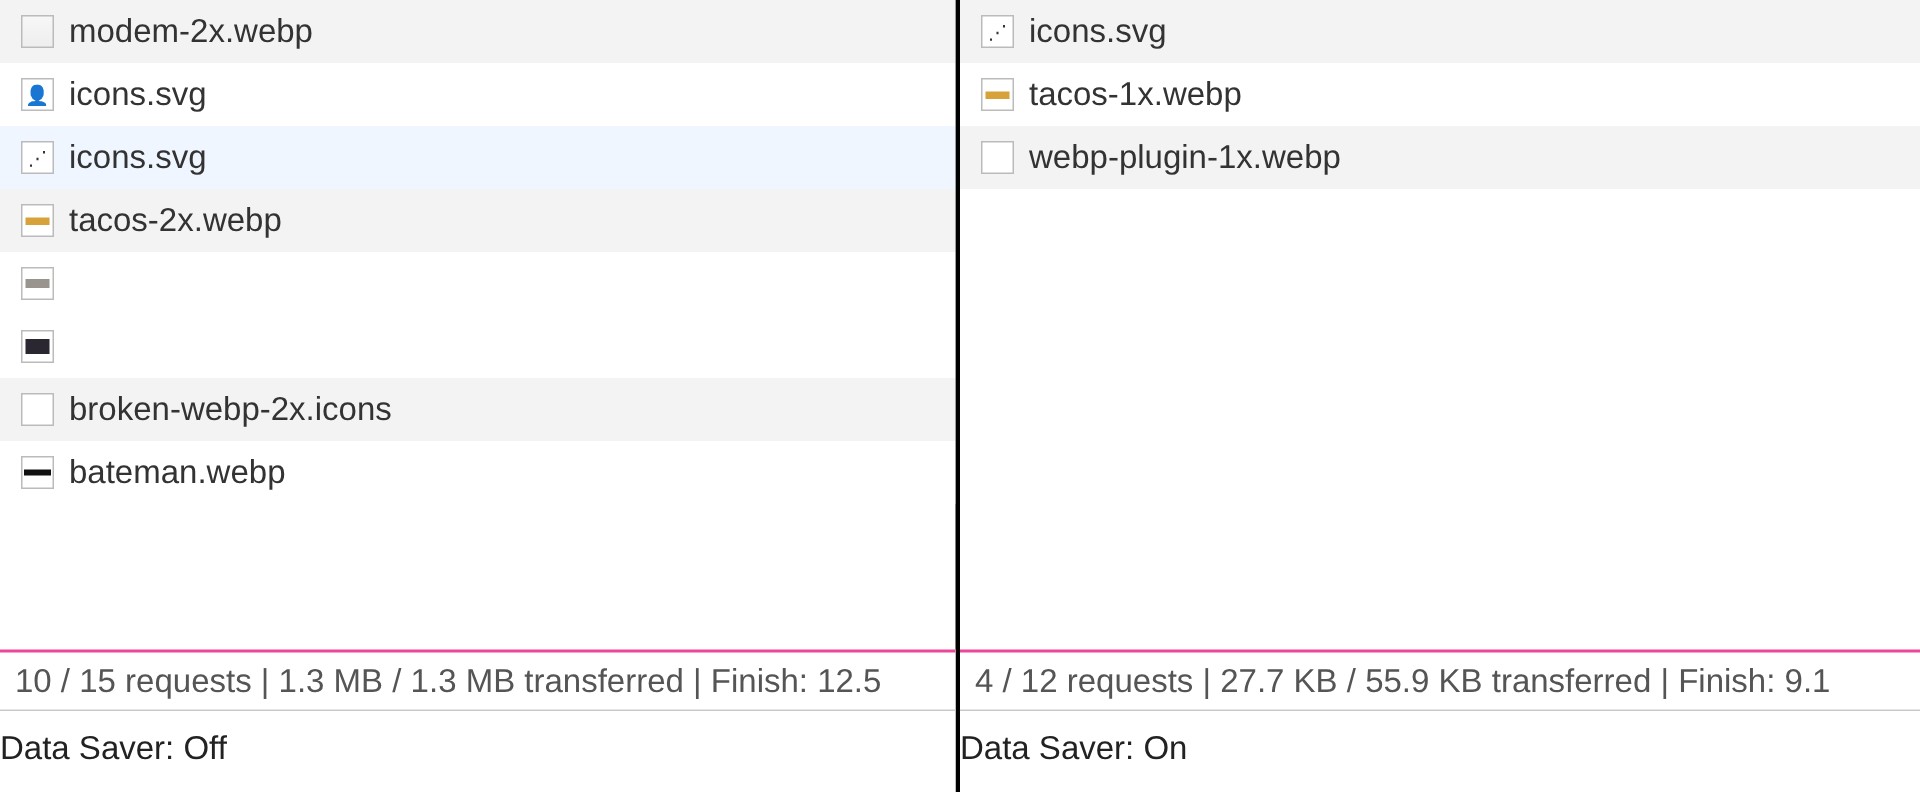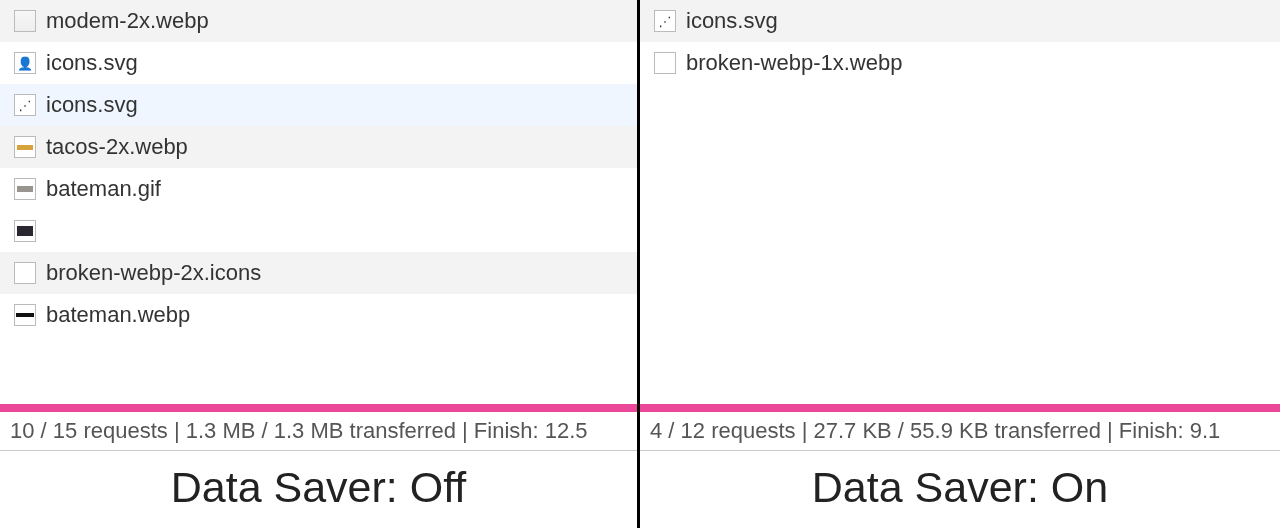--- a/index.html
+++ b/index.html
@@ -61,32 +61,31 @@
     .tb-dots::before { content:"⋰"; font-size:13px; color:#333; }
     .tb-bar     { }
     .tb-bar::before { content:""; display:block; width:16px; height:5px; background:#d8a23a; }
     .tb-grey    { }
     .tb-grey::before { content:""; display:block; width:16px; height:6px; background:#99948e; }
     .tb-dark    { }
     .tb-dark::before { content:""; display:block; width:16px; height:10px; background:#2b2730; }
     .tb-blackbar{ }
     .tb-blackbar::before { content:""; display:block; width:18px; height:4px; background:#111; }
     .status {
-      border-top: 8px solid #ec4899;
+      border-top: 2px solid #ec4899;
       border-bottom: 1px solid #c9c9c9;
       padding: 6px 10px 6px 10px;
       font-size: 22px;
       color: #555;
       white-space: nowrap;
       overflow: hidden;
       background: #fff;
     }
     .caption {
-      text-align: center;
-      font-size: 43px;
+      font-size: 22px;
       color: #222;
       padding: 12px 0 16px 0;
       font-weight: 400;
       background: #fff;
     }
   </style>
 </head>
 <body>
 
 <div class="split">
@@ -103,21 +102,20 @@
         <div class="row even sel">
           <span class="thumb tb-dots"></span>
           <span>icons.svg</span>
         </div>
         <div class="row odd">
           <span class="thumb tb-bar"></span>
           <span>tacos-2x.webp</span>
         </div>
         <div class="row even">
           <span class="thumb tb-grey"></span>
-          <span>bateman.gif</span>
         </div>
         <div class="row even">
           <span class="thumb tb-dark"></span>
         </div>
         <div class="row odd">
           <span class="thumb tb-blank"></span>
           <span>broken-webp-2x.icons</span>
         </div>
         <div class="row even">
           <span class="thumb tb-blackbar"></span>
@@ -127,20 +125,24 @@
     <div class="status">10 / 15 requests | 1.3 MB / 1.3 MB transferred | Finish: 12.5</div>
     <div class="caption">Data Saver: Off</div>
   </div>
   <div class="pane right">
     <div class="list" id="list-right">
         <div class="row odd">
           <span class="thumb tb-dots"></span>
           <span>icons.svg</span>
         </div>
         <div class="row even">
+          <span class="thumb tb-bar"></span>
+          <span>tacos-1x.webp</span>
+        </div>
+        <div class="row odd">
           <span class="thumb tb-blank"></span>
-          <span>broken-webp-1x.webp</span>
+          <span>webp-plugin-1x.webp</span>
         </div>
       </div>
     <div class="status">4 / 12 requests | 27.7 KB / 55.9 KB transferred | Finish: 9.1</div>
     <div class="caption">Data Saver: On</div>
   </div>
 </div>
 
 </body></html>

